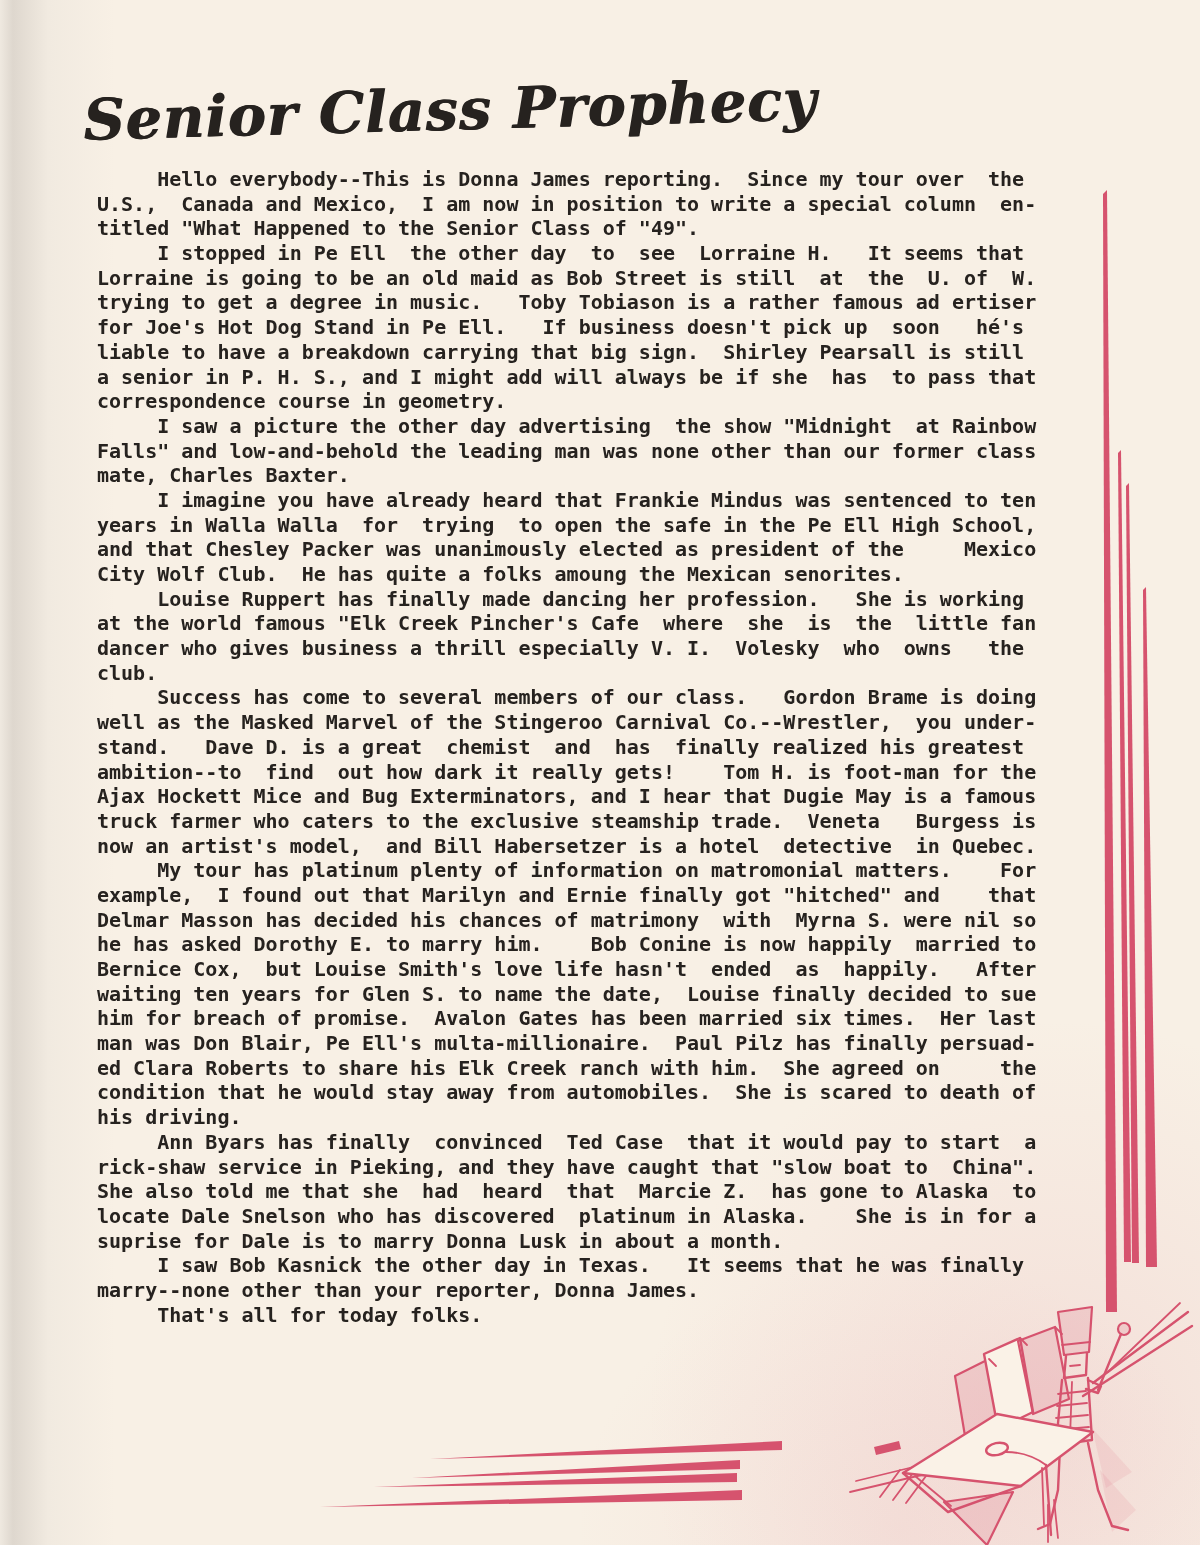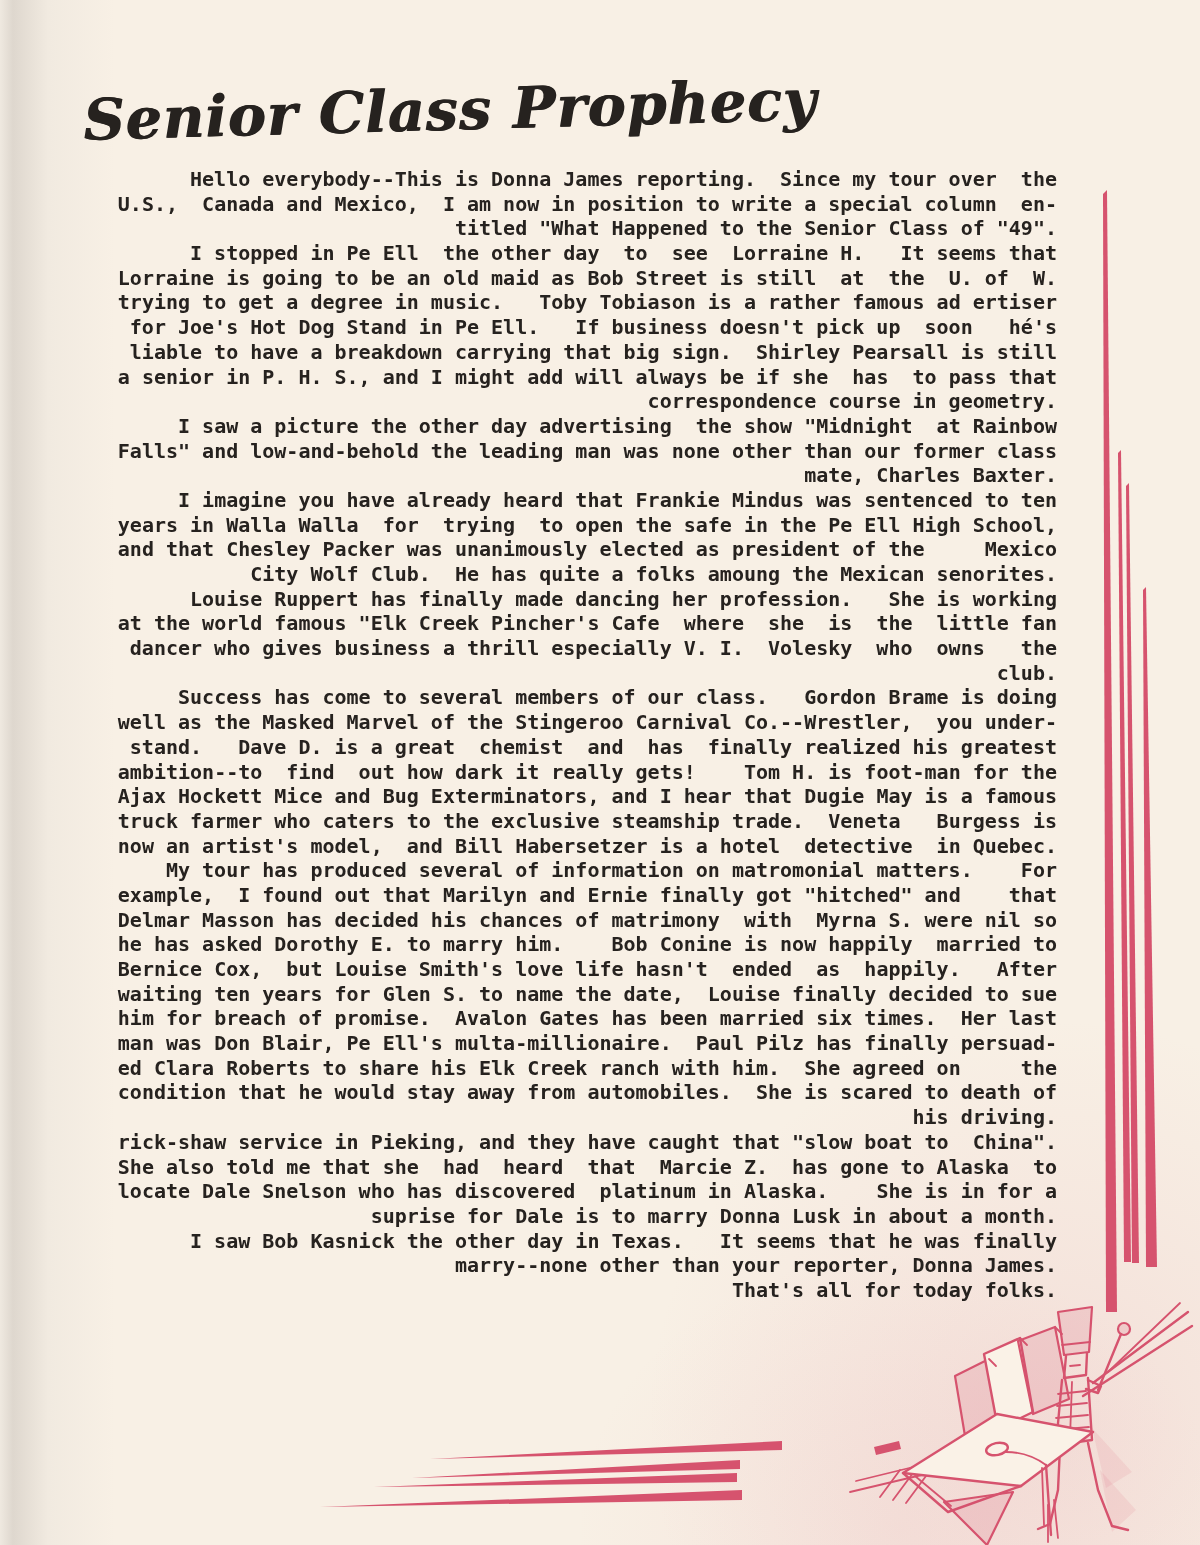--- a/index.html
+++ b/index.html
@@ -10,21 +10,21 @@
       radial-gradient(55% 42% at 88% 92%, rgba(228,162,172,0.22), rgba(228,162,172,0) 62%),
       radial-gradient(45% 30% at 75% 99%, rgba(228,162,172,0.15), rgba(228,162,172,0) 60%),
       linear-gradient(90deg,#efe9e0 0px,#ded7ce 13px,#f1eae0 48px,var(--paper) 115px),
       var(--paper);}
   .title{position:absolute;left:84px;top:86px;margin:0;
     font-family:"DejaVu Serif",serif;font-style:italic;font-weight:700;
     font-size:57px;letter-spacing:1px;color:var(--ink);
     transform:rotate(-1.6deg);transform-origin:left bottom;
     text-shadow:1px 0 0 var(--ink);white-space:nowrap;}
   .body-text{position:absolute;left:97px;top:167px;width:960px;
-    font:700 20px/24.7px "DejaVu Sans Mono",monospace;color:var(--ink);text-align:right;}
+    font:700 20px/24.7px "DejaVu Sans Mono",monospace;color:var(--ink);}
   .tline{white-space:pre;height:24.7px;}
   svg.deco{position:absolute;inset:0;pointer-events:none;}
   .acc-fill{fill:var(--accent);stroke:none;}
   .acc-line{stroke:var(--accent);stroke-width:2.4;fill:none;stroke-linecap:round;stroke-linejoin:round;}
   .acc-thin{stroke:var(--accent);stroke-width:1.8;fill:none;stroke-linecap:round;}
   .fill-light{fill:rgba(214,83,110,0.16);stroke:var(--accent);stroke-width:2.2;stroke-linejoin:round;}
   .fill-faint{fill:rgba(214,83,110,0.10);stroke:none;}
   .fill-paper{fill:#faf2e7;stroke:var(--accent);stroke-width:2.4;stroke-linejoin:round;}
 </style>
 </head>
@@ -56,31 +56,32 @@
       <div class="tline">at the world famous "Elk Creek Pincher's Cafe  where  she  is  the  little fan</div>
       <div class="tline">dancer who gives business a thrill especially V. I.  Volesky  who  owns   the</div>
       <div class="tline">club.</div>
       <div class="tline">     Success has come to several members of our class.   Gordon Brame is doing</div>
       <div class="tline">well as the Masked Marvel of the Stingeroo Carnival Co.--Wrestler,  you under-</div>
       <div class="tline">stand.   Dave D. is a great  chemist  and  has  finally realized his greatest</div>
       <div class="tline">ambition--to  find  out how dark it really gets!    Tom H. is foot-man for the</div>
       <div class="tline">Ajax Hockett Mice and Bug Exterminators, and I hear that Dugie May is a famous</div>
       <div class="tline">truck farmer who caters to the exclusive steamship trade.  Veneta   Burgess is</div>
       <div class="tline">now an artist's model,  and Bill Habersetzer is a hotel  detective  in Quebec.</div>
-      <div class="tline">     My tour has produced several of information on matromonial matters.    For</div>
+      <div class="tline">     My tour has platinum plenty of information on matromonial matters.    For</div>
       <div class="tline">example,  I found out that Marilyn and Ernie finally got "hitched" and    that</div>
       <div class="tline">Delmar Masson has decided his chances of matrimony  with  Myrna S. were nil so</div>
       <div class="tline">he has asked Dorothy E. to marry him.    Bob Conine is now happily  married to</div>
       <div class="tline">Bernice Cox,  but Louise Smith's love life hasn't  ended  as  happily.   After</div>
       <div class="tline">waiting ten years for Glen S. to name the date,  Louise finally decided to sue</div>
       <div class="tline">him for breach of promise.  Avalon Gates has been married six times.  Her last</div>
       <div class="tline">man was Don Blair, Pe Ell's multa-millionaire.  Paul Pilz has finally persuad-</div>
       <div class="tline">ed Clara Roberts to share his Elk Creek ranch with him.  She agreed on     the</div>
       <div class="tline">condition that he would stay away from automobiles.  She is scared to death of</div>
       <div class="tline">his driving.</div>
+      <div class="tline">     Ann Byars has finally  convinced  Ted Case  that it would pay to start  a</div>
       <div class="tline">rick-shaw service in Pieking, and they have caught that "slow boat to  China".</div>
       <div class="tline">She also told me that she  had  heard  that  Marcie Z.  has gone to Alaska  to</div>
       <div class="tline">locate Dale Snelson who has discovered  platinum in Alaska.    She is in for a</div>
       <div class="tline">suprise for Dale is to marry Donna Lusk in about a month.</div>
       <div class="tline">     I saw Bob Kasnick the other day in Texas.   It seems that he was finally</div>
       <div class="tline">marry--none other than your reporter, Donna James.</div>
       <div class="tline">     That's all for today folks.</div>
     </div>
 
   <svg class="deco" width="1200" height="1545" viewBox="0 0 1200 1545">

